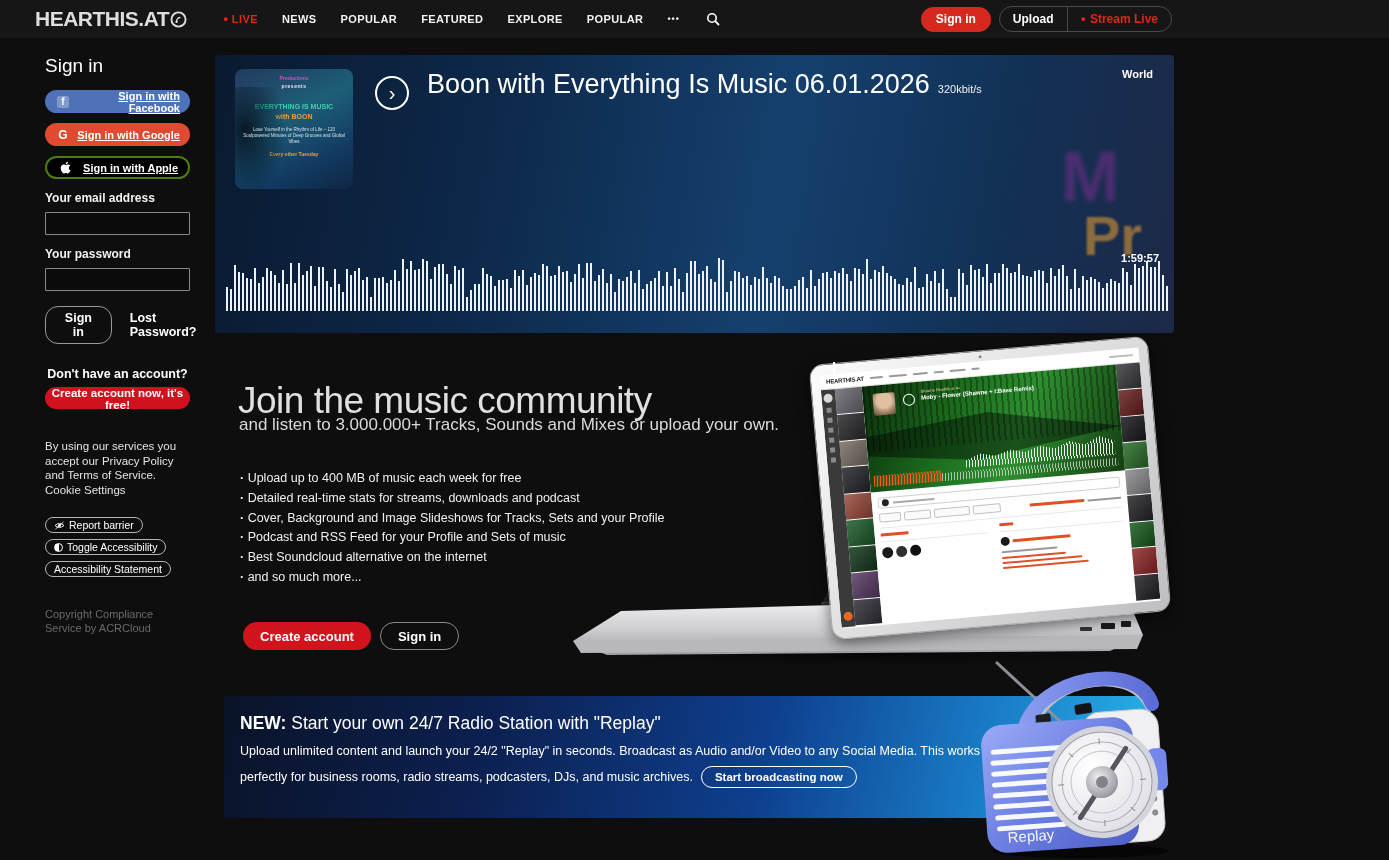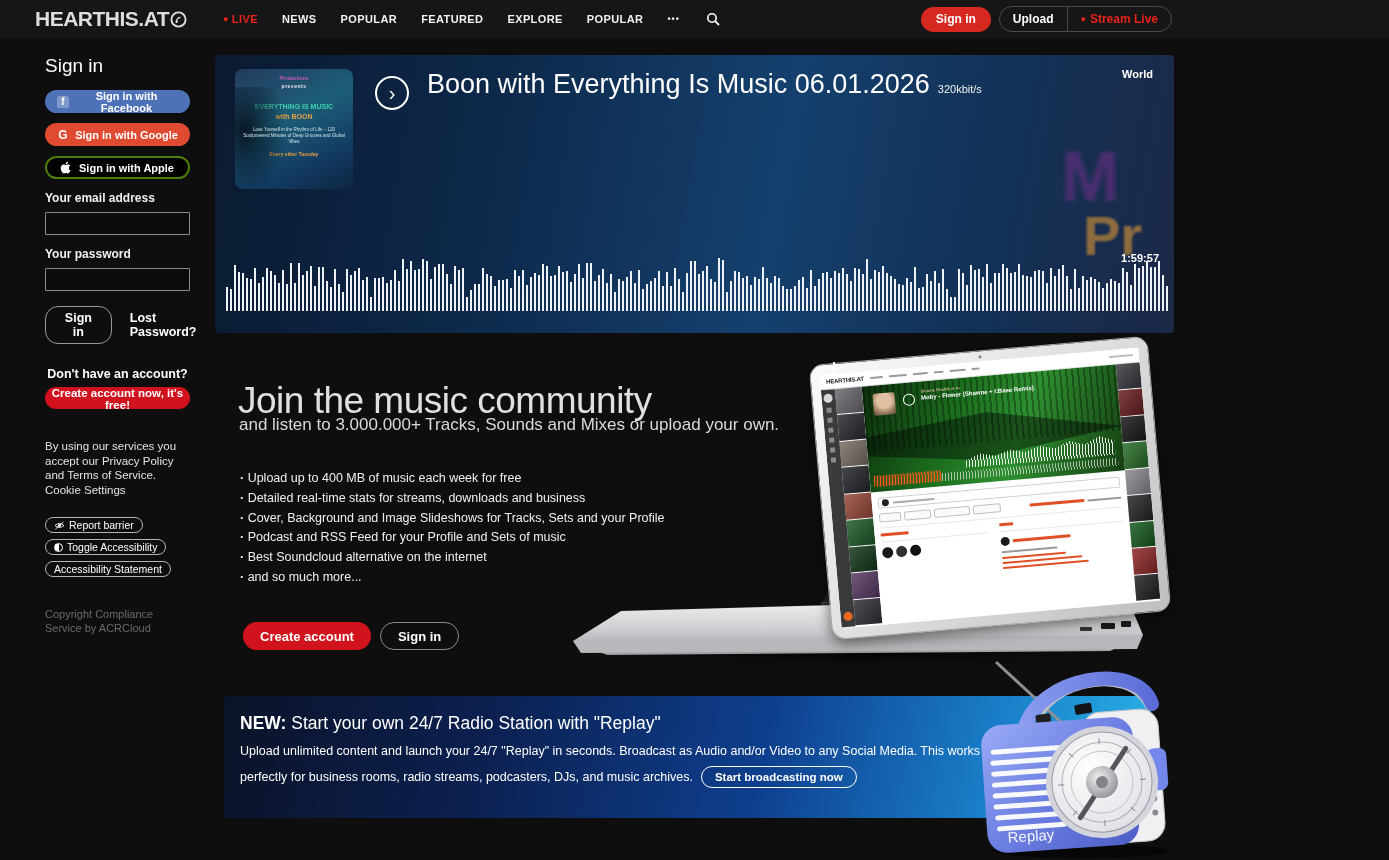--- a/index.html
+++ b/index.html
@@ -25,21 +25,21 @@
   .pill-seg.upload { color:#fff; }
   .pill-divider { width:1px; height:100%; background:#4a4a4a; }
   .pill-seg.stream { color:#e8231a; }
   .pill-seg.stream::before { content:"● "; font-size:9px; margin-right:4px; }
 
   
   .sidebar { position:absolute; left:0; top:38px; width:215px; bottom:0; padding:17px 0 0 45px; }
   .sb-title { color:#fff; font-size:19px; font-weight:400; margin-bottom:13px; }
   .social-btn { width:145px; height:23px; border-radius:12px; display:flex; align-items:center; margin-bottom:10px; color:#fff; font-size:11px; font-weight:700; border:none; cursor:pointer; }
   .social-btn .sicon { width:20px; display:flex; justify-content:center; margin-left:8px; }
-  .social-btn .slabel { flex:1; text-align:center; margin-right:10px; }
+  .social-btn .slabel { flex:1; text-align:right; margin-right:10px;text-decoration:underline; }
   .social-btn.facebook { background:#4e72b8; }
   .fb-sq { width:12px; height:12px; background:rgba(255,255,255,.28); border-radius:2px; color:#fff; font-size:10px; font-weight:800; line-height:12px; text-align:center; }
   .social-btn.google { background:#df4a31; }
   .g-glyph { color:#fff; font-size:12px; font-weight:800; }
   .social-btn.apple { background:#000; border:2px solid #4d7c0f; }
   .sb-label { color:#f0f0f0; font-size:12px; font-weight:700; margin-top:12px; margin-bottom:7px; }
   .sb-input { width:145px; height:23px; background:#0b0b0b; border:1px solid #8a8a8a; border-radius:1px; color:#fff; font-size:12px; padding:0 6px; }
   .sb-row { display:flex; align-items:center; margin-top:15px; }
   .btn-signin-outline { border:1px solid #999; background:transparent; color:#fff; font-size:12.5px; font-weight:700; border-radius:13px; padding:4px 14px; cursor:pointer; }
   .lost-pw { color:#fff; font-size:12.5px; font-weight:700; margin-left:18px; cursor:pointer; }
@@ -509,21 +509,21 @@
         <span class="wbar" style="height: 50px;"></span>
         <span class="wbar" style="height: 36px;"></span>
         <span class="wbar" style="height: 25px;"></span>
       </div>
   </div>
 
   <div class="hero-title">Join the music community</div>
   <div class="hero-sub">and listen to 3.000.000+ Tracks, Sounds and Mixes or upload your own.</div>
   <div class="bullets">
     <div class="bullet">Upload up to 400 MB of music each week for free</div>
-    <div class="bullet">Detailed real-time stats for streams, downloads and business</div>
+    <div class="bullet">Detailed real-time stats for streams, downloads and podcast</div>
     <div class="bullet">Cover, Background and Image Slideshows for Tracks, Sets and your Profile</div>
     <div class="bullet">Podcast and RSS Feed for your Profile and Sets of music</div>
     <div class="bullet">Best Soundcloud alternative on the internet</div>
     <div class="bullet">and so much more...</div>
   </div>
   <div class="hero-btns">
     <button class="btn-create-big">Create account</button>
     <button class="btn-signin-big">Sign in</button>
   </div>
 
@@ -649,21 +649,21 @@
         </div>
       </div>
     </div>
   </div>
   <div class="caret"></div>
 
   <div class="banner">
     <div class="bn-title">
       <b>NEW:</b><span> Start your own 24/7 Radio Station with "Replay"</span>
     </div>
-    <div class="bn-line1">Upload unlimited content and launch your 24/7 "Replay" in seconds. Broadcast as Audio and/or Video to any Social Media. This works</div>
+    <div class="bn-line1">Upload unlimited content and launch your 24/2 "Replay" in seconds. Broadcast as Audio and/or Video to any Social Media. This works</div>
     <div class="bn-row2">
       <span>perfectly for business rooms, radio streams, podcasters, DJs, and music archives.</span>
       <button class="bn-cta">Start broadcasting now</button>
     </div>
   </div>
 
   <svg class="radio" width="212" height="202" viewBox="0 0 212 202">
     <defs>
       <linearGradient id="rbody" x1="0" y1="0" x2="1" y2="1">
         <stop offset="0" stop-color="#9aabf6"></stop>

